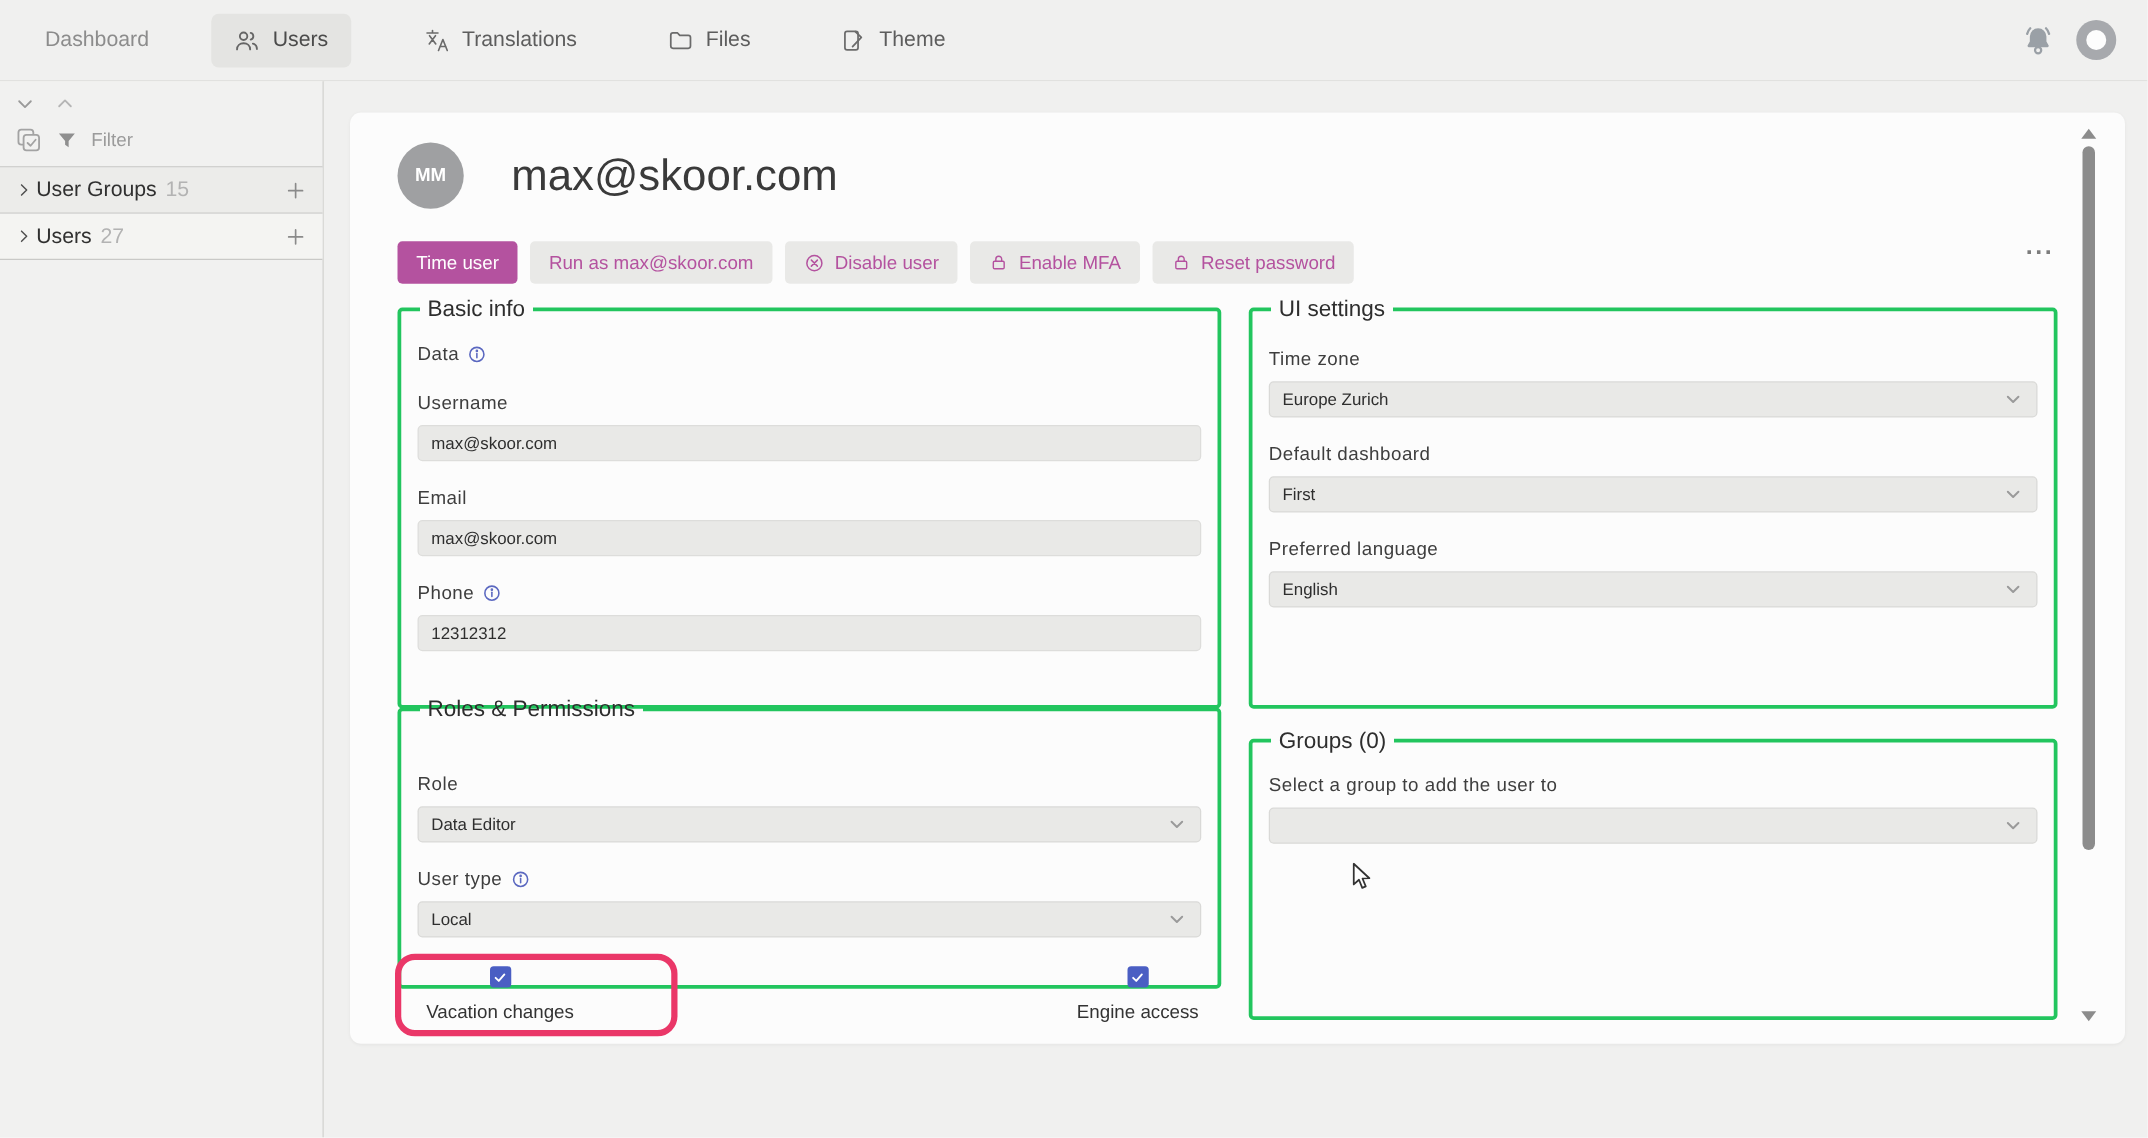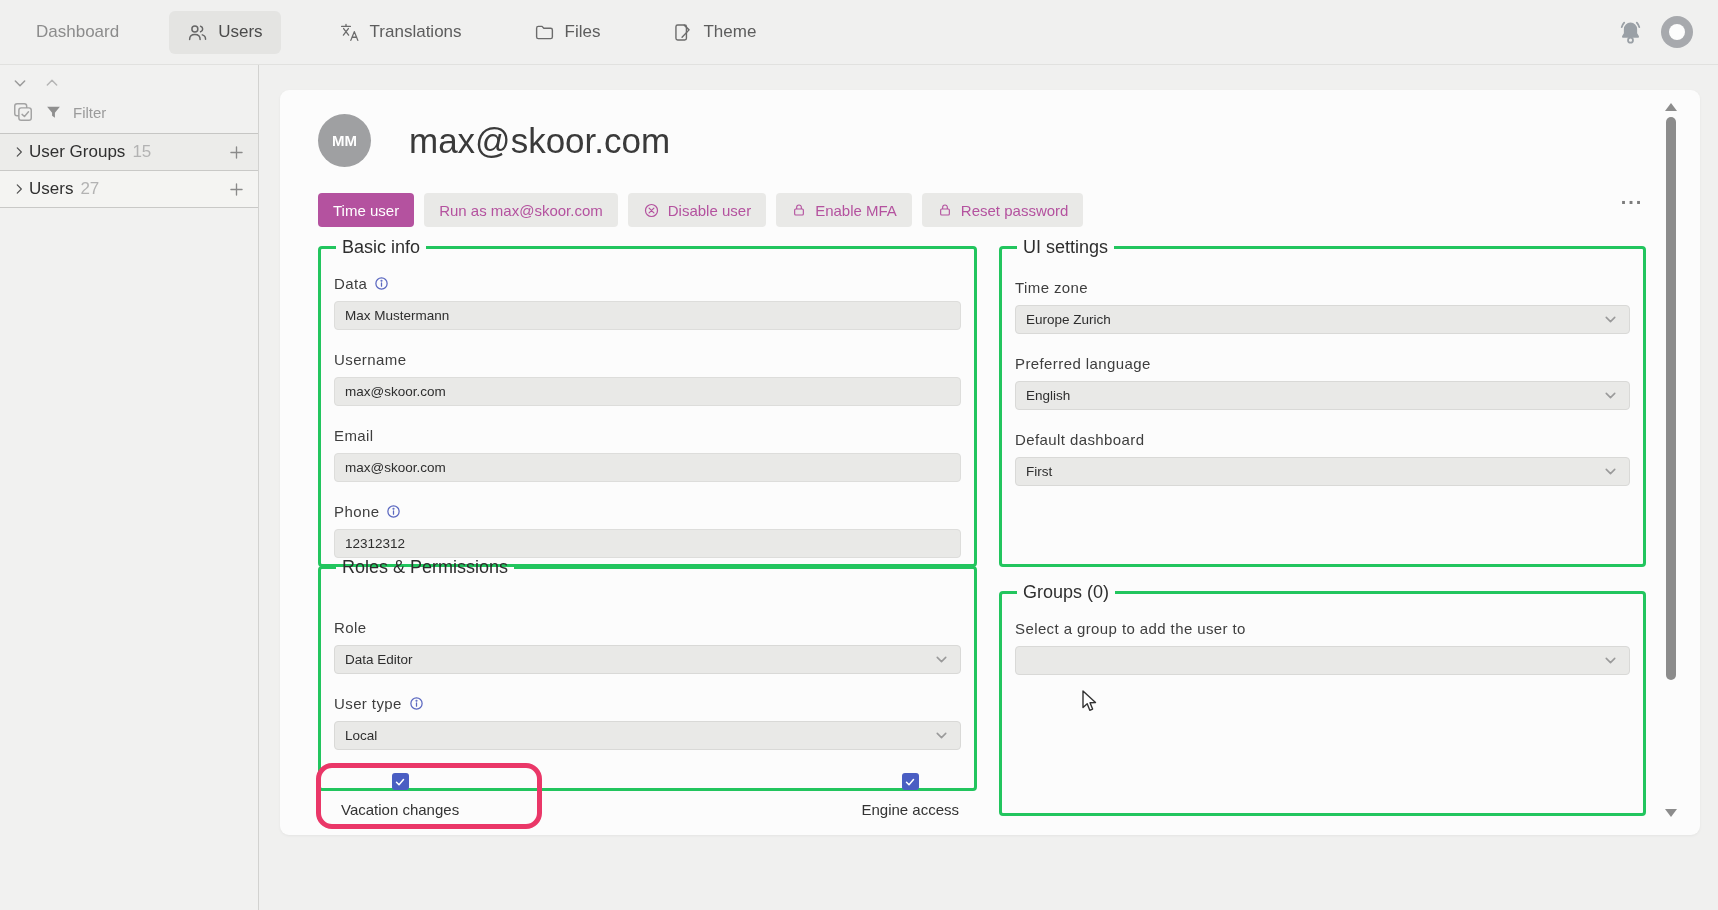--- a/index.html
+++ b/index.html
@@ -278,21 +278,20 @@
         <div class="flabel">
           <span>Data</span>
           <span class="icon">
             <svg width="15" height="15" viewBox="0 0 24 24" fill="none" stroke="#5b68c0" stroke-width="2" stroke-linecap="round">
               <circle cx="12" cy="12" r="9"></circle>
                 <path d="M12 11v5.3"></path>
                 <circle cx="12" cy="7.6" r="0.7" fill="#5b68c0"></circle>
             </svg>
           </span>
         </div>
-        <input class="finput" value="Max Mustermann" style="">
       </div>
       <div class="fgroup">
         <div class="flabel">
             <span>Username</span>
           </div>
         <input class="finput" value="max@skoor.com" style="">
       </div>
       <div class="fgroup">
         <div class="flabel">
             <span>Email</span>
@@ -324,37 +323,37 @@
           <span>Europe Zurich</span>
           <span class="icon sel-chevron">
             <svg width="17" height="17" viewBox="0 0 24 24" fill="none" stroke="#9a9a9a" stroke-width="2.2" stroke-linecap="round" stroke-linejoin="round">
                 <polyline points="6 9 12 15 18 9"></polyline>
               </svg>
           </span>
         </div>
       </div>
       <div class="fgroup">
         <div class="flabel">
+            <span>Default dashboard</span>
+          </div>
+        <div class="fselect">
+          <span>First</span>
+          <span class="icon sel-chevron">
+            <svg width="17" height="17" viewBox="0 0 24 24" fill="none" stroke="#9a9a9a" stroke-width="2.2" stroke-linecap="round" stroke-linejoin="round">
+                <polyline points="6 9 12 15 18 9"></polyline>
+              </svg>
+          </span>
+        </div>
+      </div>
+      <div class="fgroup">
+        <div class="flabel">
             <span>Preferred language</span>
           </div>
         <div class="fselect">
           <span>English</span>
-          <span class="icon sel-chevron">
-            <svg width="17" height="17" viewBox="0 0 24 24" fill="none" stroke="#9a9a9a" stroke-width="2.2" stroke-linecap="round" stroke-linejoin="round">
-                <polyline points="6 9 12 15 18 9"></polyline>
-              </svg>
-          </span>
-        </div>
-      </div>
-      <div class="fgroup">
-        <div class="flabel">
-            <span>Default dashboard</span>
-          </div>
-        <div class="fselect">
-          <span>First</span>
           <span class="icon sel-chevron">
             <svg width="17" height="17" viewBox="0 0 24 24" fill="none" stroke="#9a9a9a" stroke-width="2.2" stroke-linecap="round" stroke-linejoin="round">
                 <polyline points="6 9 12 15 18 9"></polyline>
               </svg>
           </span>
         </div>
       </div>
     </fieldset>
 
     <fieldset class="fs-roles">

